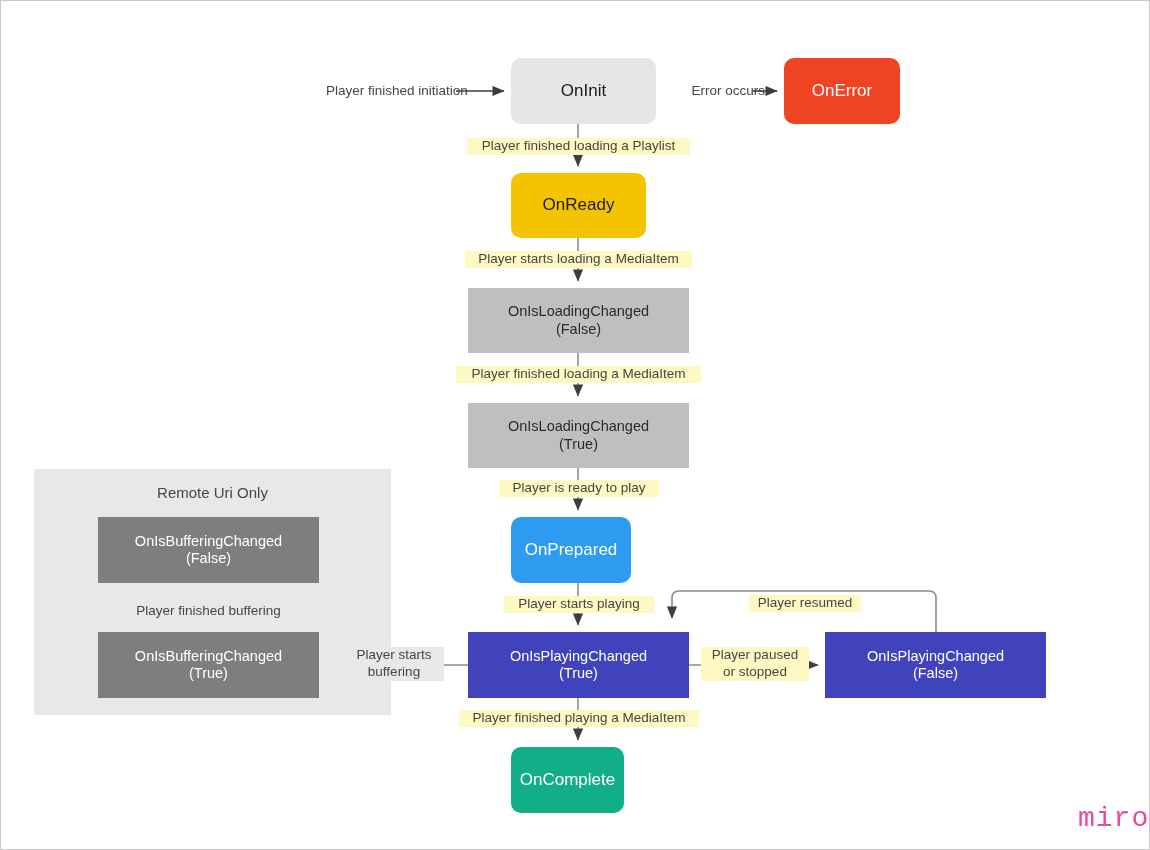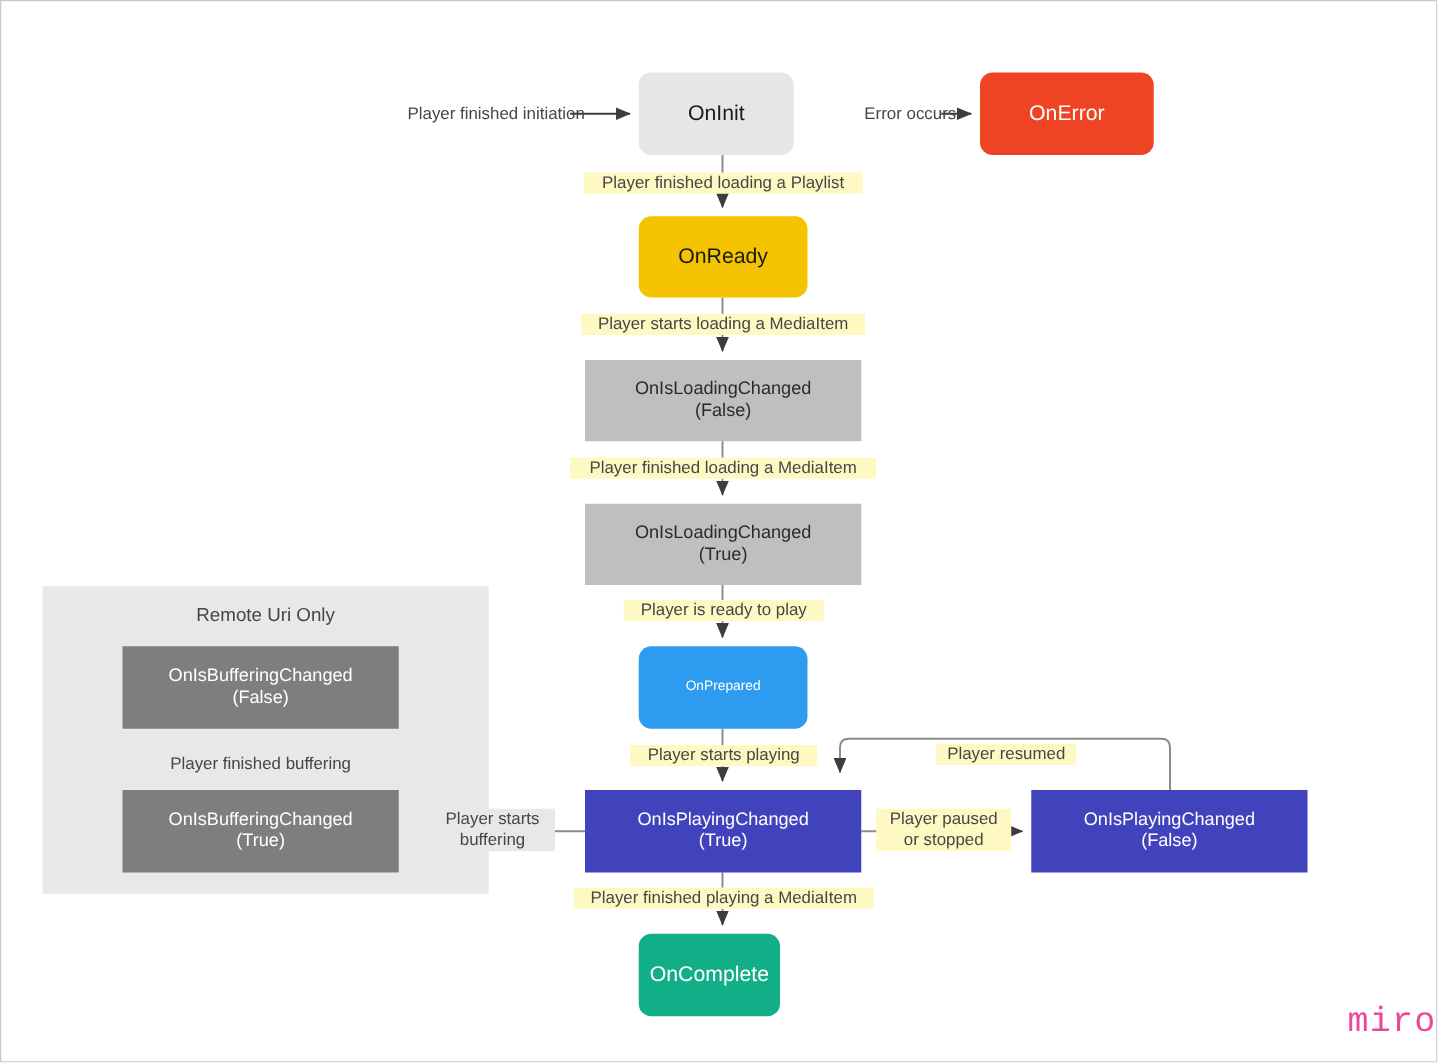--- a/index.html
+++ b/index.html
@@ -112,33 +112,33 @@
       <path d="M935,631 L935,597 Q935,590 928,590 L678,590 Q671,590 671,597 L671,617" marker-end="url(#ah)"></path>
 
       <path d="M467,664 L325,664" marker-end="url(#ah)"></path>
 
       <path d="M207,631 L207,590" marker-end="url(#ah)"></path>
 
       <path d="M97,548 L74,548 Q67,548 67,555 L67,657 Q67,664 74,664 L90,664" marker-end="url(#ah)"></path>
     </g>
   </svg>
 
-  <div class="node node-rounded" style="left:510px; top:57px; width:124px; height:66px; background:#e6e6e6; color:#1a1a1a; font-size:17px;">OnInit</div>
+  <div class="node node-rounded" style="left:510px; top:57px; width:145px; height:66px; background:#e6e6e6; color:#1a1a1a; font-size:17px;">OnInit</div>
 
-  <div class="node node-rounded" style="left:783px; top:57px; width:139px; height:66px; background:#ef4423; color:#ffffff; font-size:17px;">OnError</div>
+  <div class="node node-rounded" style="left:783px; top:57px; width:116px; height:66px; background:#ef4423; color:#ffffff; font-size:17px;">OnError</div>
 
   <div class="node node-rounded" style="left:510px; top:172px; width:135px; height:65px; background:#f5c400; color:#1a1a1a; font-size:17px;">OnReady</div>
 
   <div class="node node-sharp" style="left:467px; top:287px; width:221px; height:65px; background:#bfbfbf; color:#2b2b2b; font-size:14.5px;">OnIsLoadingChanged
 (False)</div>
 
   <div class="node node-sharp" style="left:467px; top:402px; width:221px; height:65px; background:#bfbfbf; color:#2b2b2b; font-size:14.5px;">OnIsLoadingChanged
 (True)</div>
 
-  <div class="node node-rounded" style="left:510px; top:516px; width:135px; height:66px; background:#2d9bf0; color:#ffffff; font-size:11px;">OnPrepared</div>
+  <div class="node node-rounded" style="left:510px; top:516px; width:120px; height:66px; background:#2d9bf0; color:#ffffff; font-size:17px;">OnPrepared</div>
 
   <div class="node node-sharp" style="left:467px; top:631px; width:221px; height:66px; background:#4043bc; color:#ffffff; font-size:14.5px;">OnIsPlayingChanged
 (True)</div>
 
   <div class="node node-sharp" style="left:824px; top:631px; width:221px; height:66px; background:#4043bc; color:#ffffff; font-size:14.5px;">OnIsPlayingChanged
 (False)</div>
 
   <div class="node node-rounded" style="left:510px; top:746px; width:113px; height:66px; background:#12ae88; color:#ffffff; font-size:17px;">OnComplete</div>
 
   <div class="node node-sharp" style="left:97px; top:516px; width:221px; height:66px; background:#7e7e7e; color:#ffffff; font-size:14.5px;">OnIsBufferingChanged

